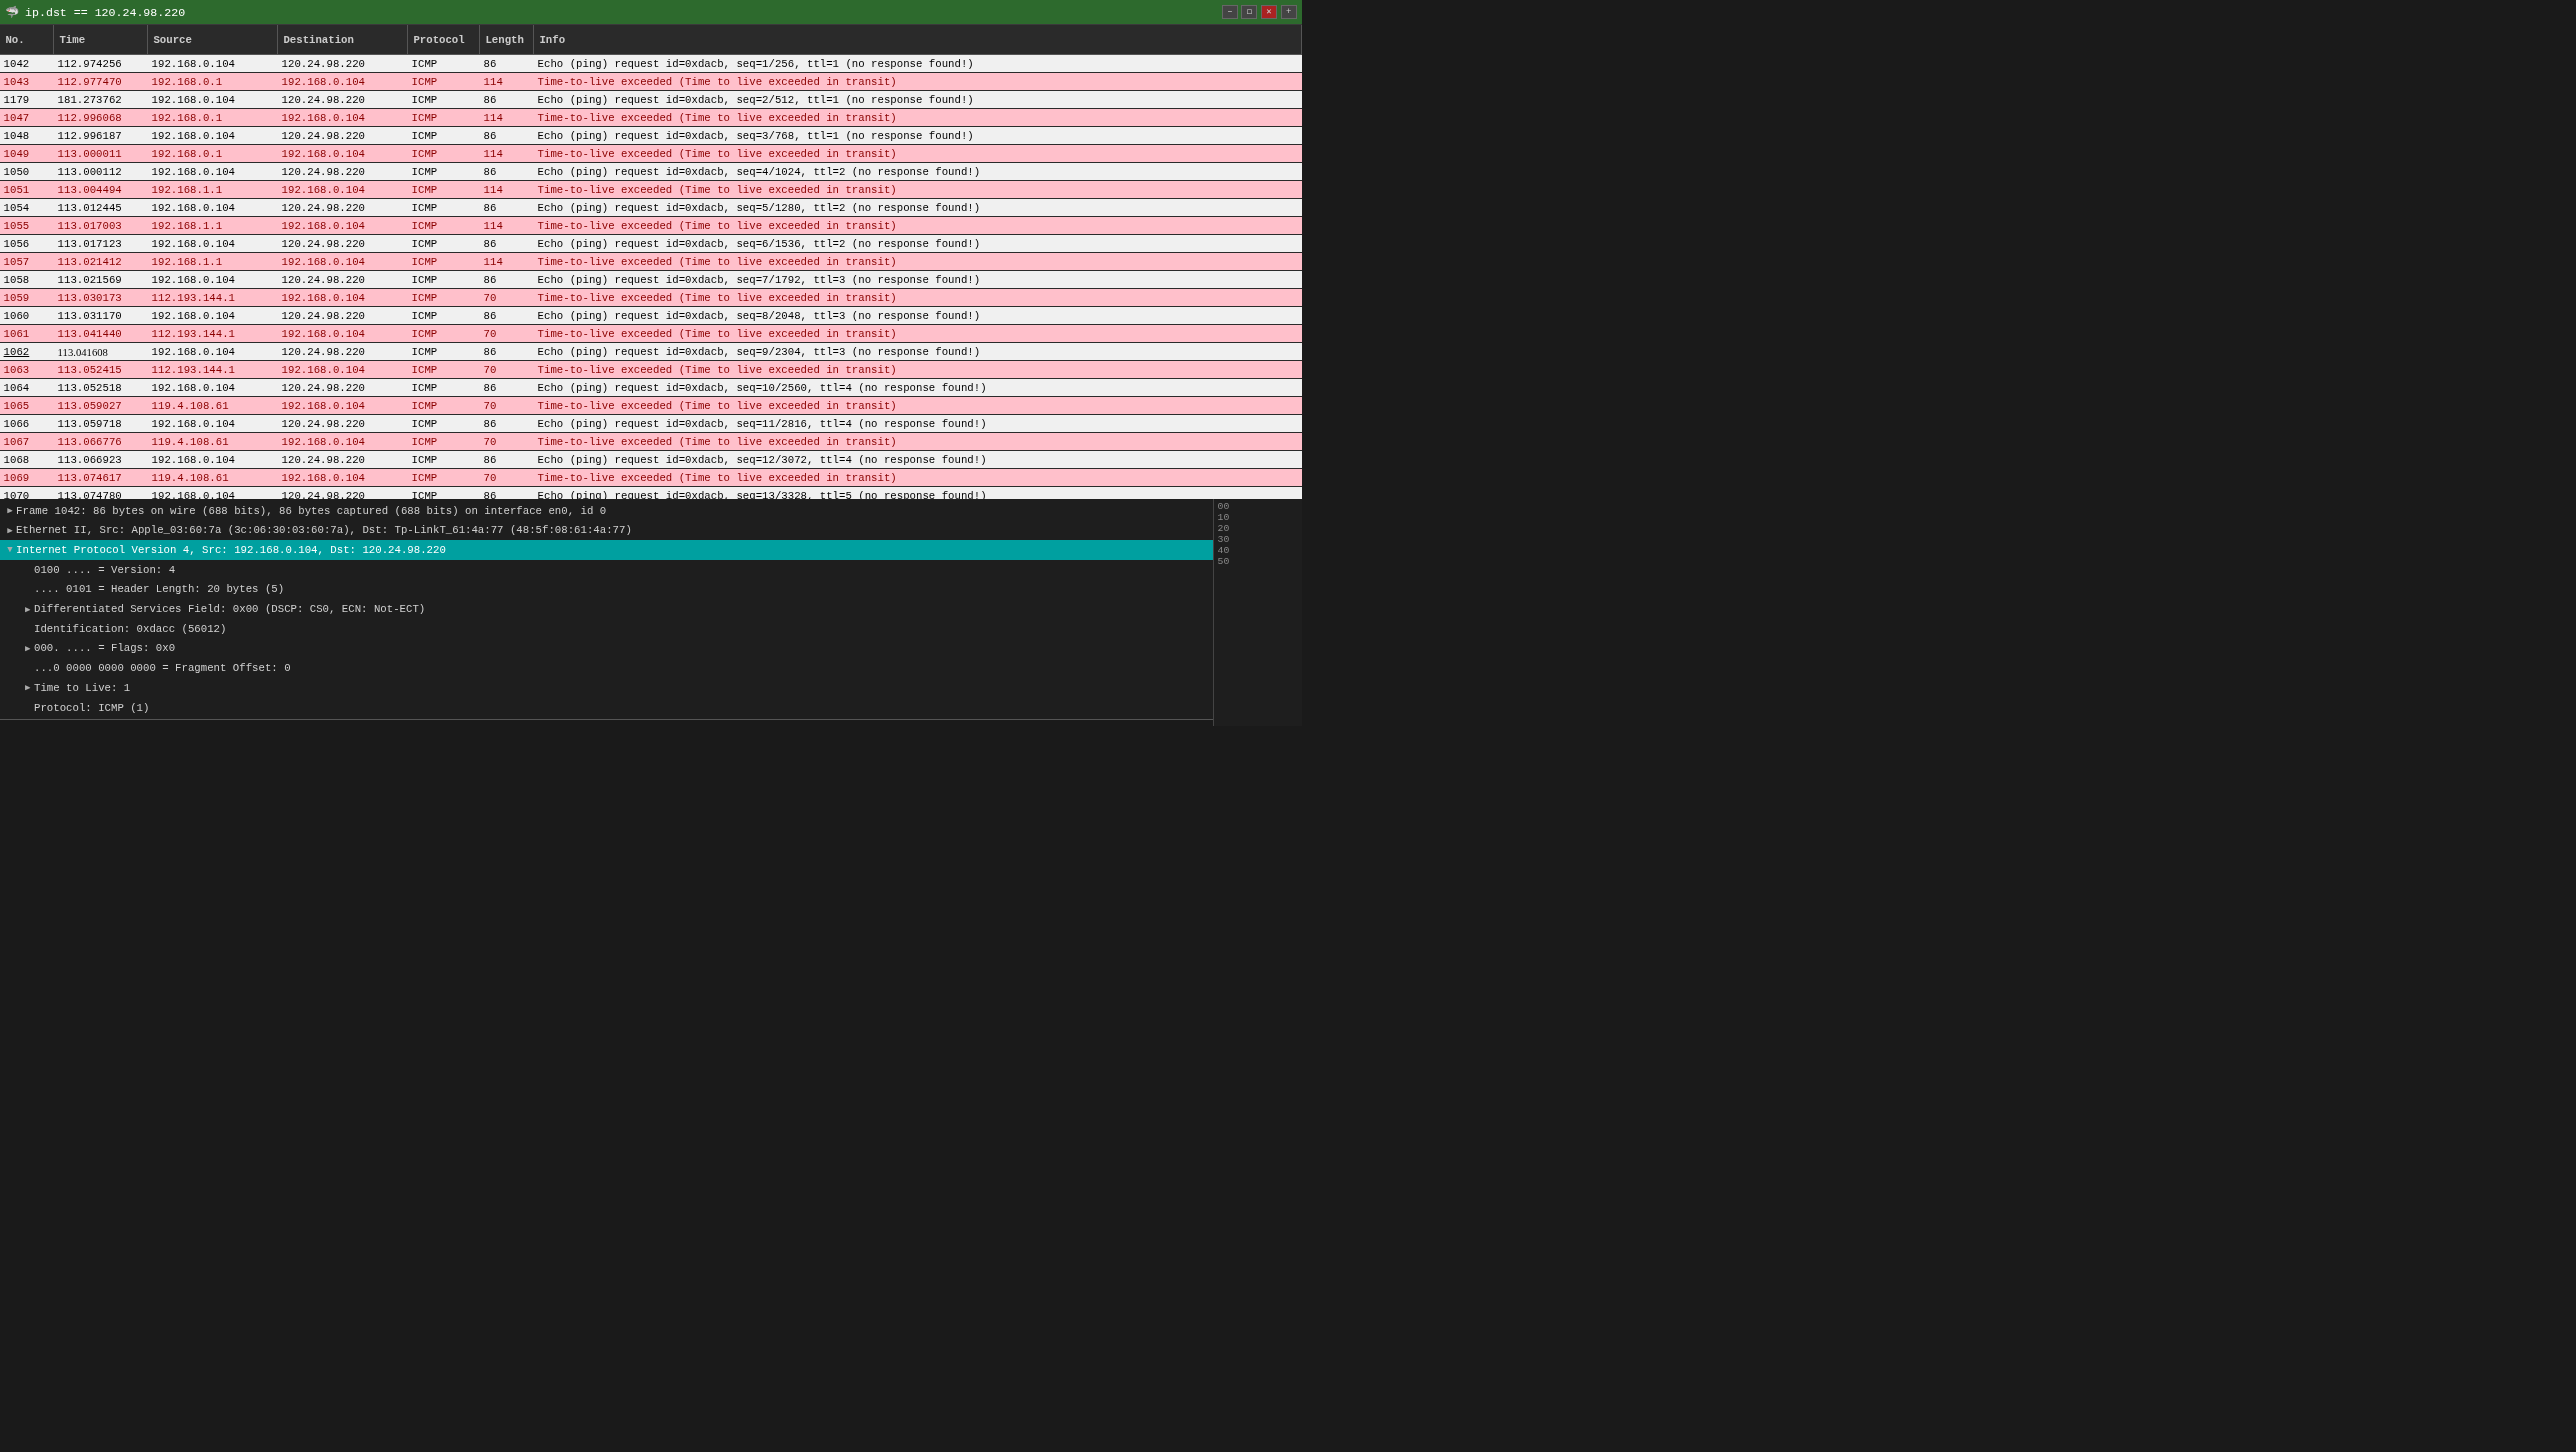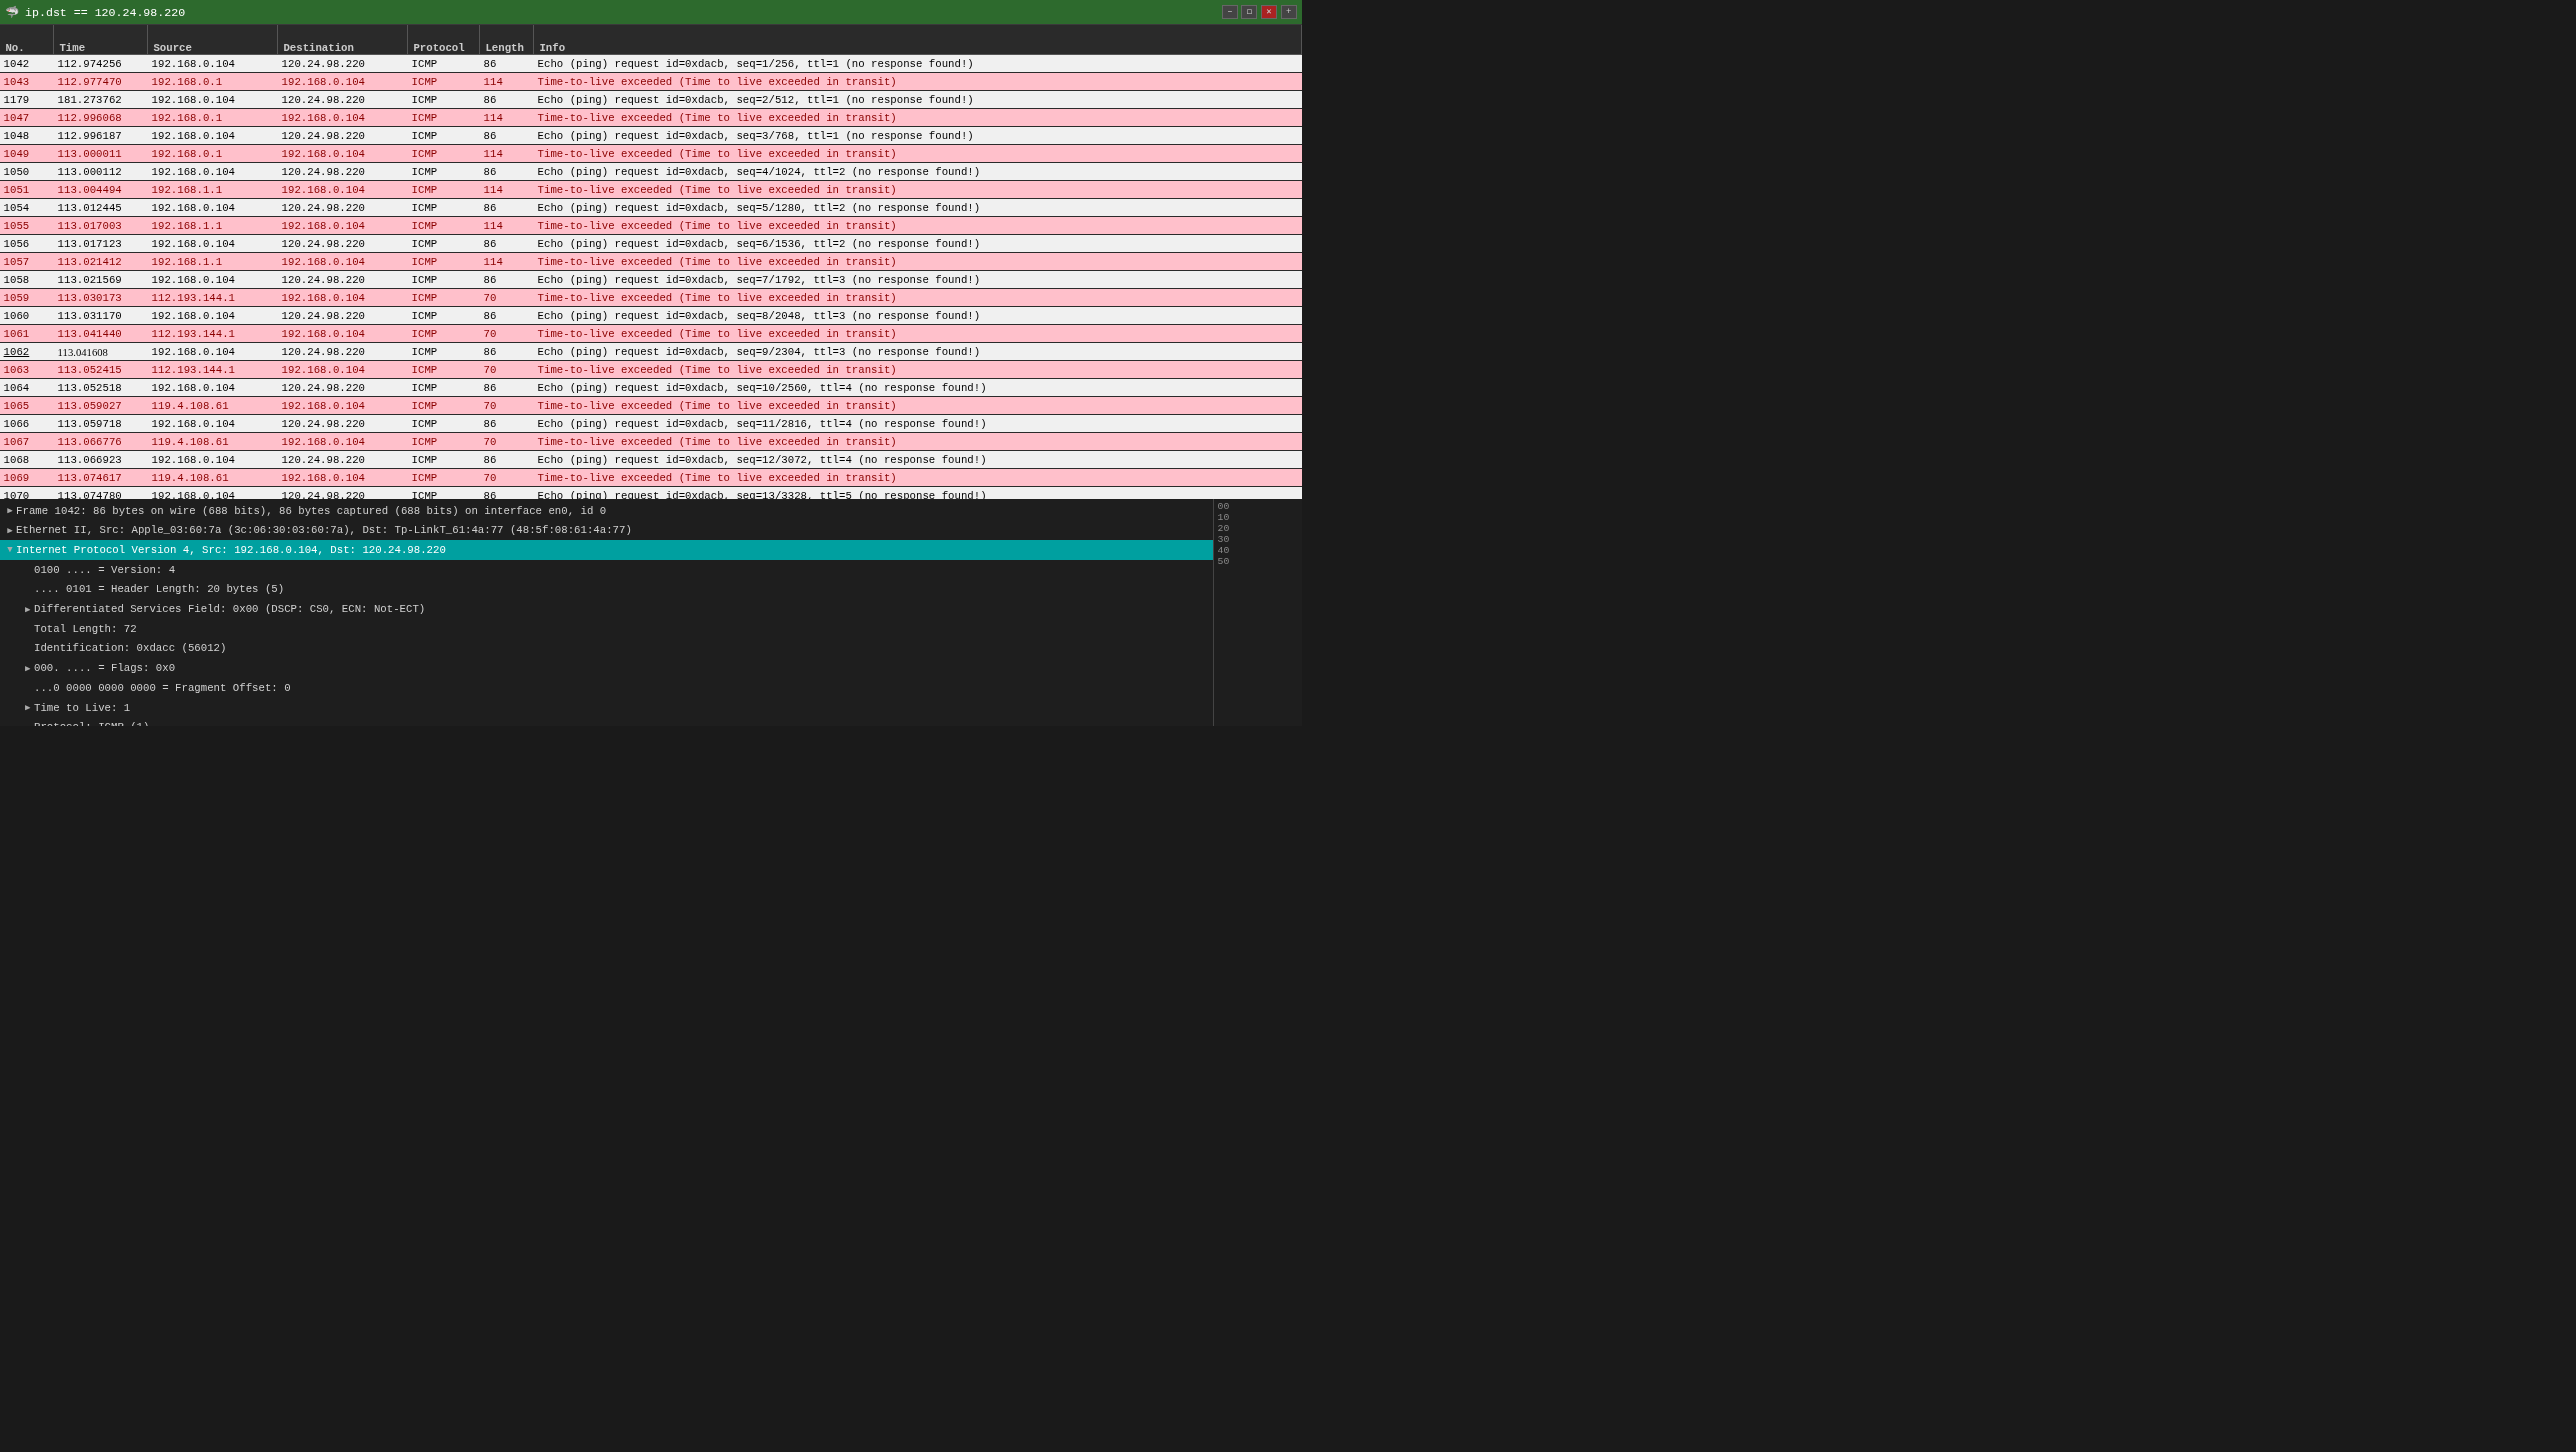--- a/index.html
+++ b/index.html
@@ -58,21 +58,21 @@
       background: #2a2a2a;
       border-bottom: 0.9px solid #555;
       height: 30px;
       align-items: center;
     }
     .col-header-cell {
       border-right: 0.9px solid #555;
       padding: 0 5.4px;
       height: 100%;
       display: flex;
-      align-items: flex-end;
+      align-items: center;
       color: #cccccc;
       font-weight: bold;
       font-size: 10.7px;
       cursor: pointer;
     }
     .col-no { width: 54px; min-width: 54px; }
     .col-time { width: 94px; min-width: 94px; }
     .col-source { width: 130px; min-width: 130px; }
     .col-dest { width: 130px; min-width: 130px; }
     .col-proto { width: 72px; min-width: 72px; }
@@ -493,24 +493,20 @@
         <div class="detail-row sub">
           <span class="expand-arrow"></span>
           <span class="detail-text">.... 0101 = Header Length: 20 bytes (5)</span>
         </div>
         <div class="detail-row sub">
           <span class="expand-arrow">▶</span>
           <span class="detail-text">Differentiated Services Field: 0x00 (DSCP: CS0, ECN: Not-ECT)</span>
         </div>
         <div class="detail-row sub">
           <span class="expand-arrow"></span>
-          <span class="detail-text">Total Length: 72</span>
-        </div>
-        <div class="detail-row sub">
-          <span class="expand-arrow"></span>
           <span class="detail-text">Identification: 0xdacc (56012)</span>
         </div>
         <div class="detail-row sub">
           <span class="expand-arrow">▶</span>
           <span class="detail-text">000. .... = Flags: 0x0</span>
         </div>
         <div class="detail-row sub">
           <span class="expand-arrow"></span>
           <span class="detail-text">...0 0000 0000 0000 = Fragment Offset: 0</span>
         </div>

